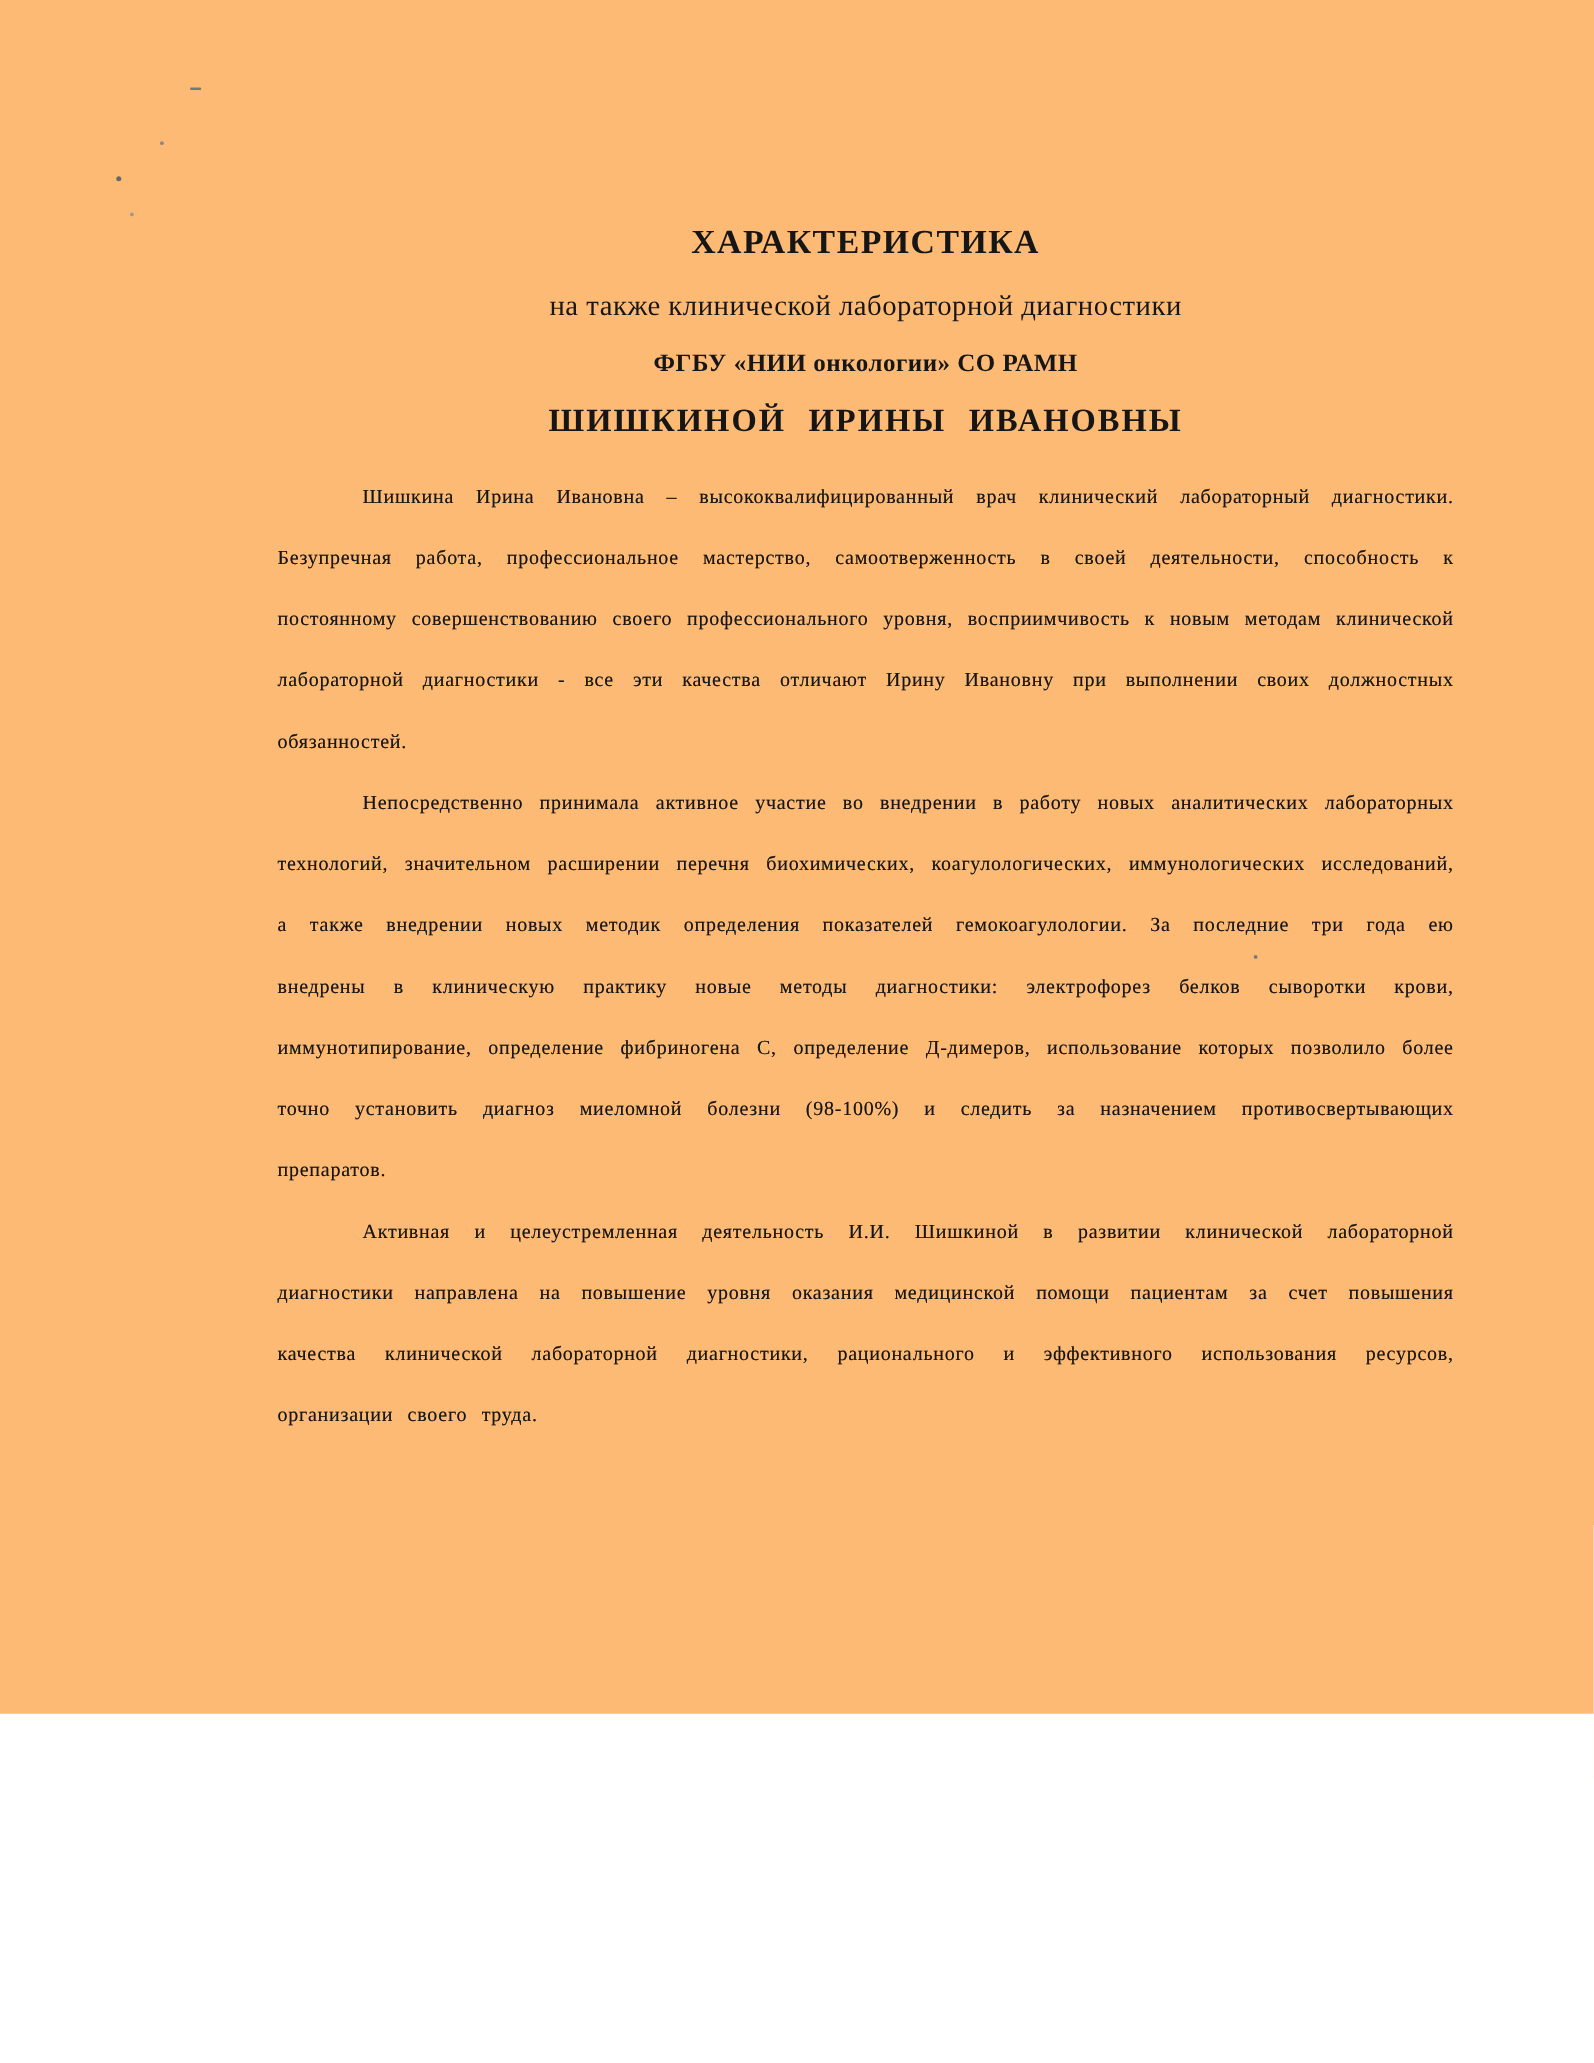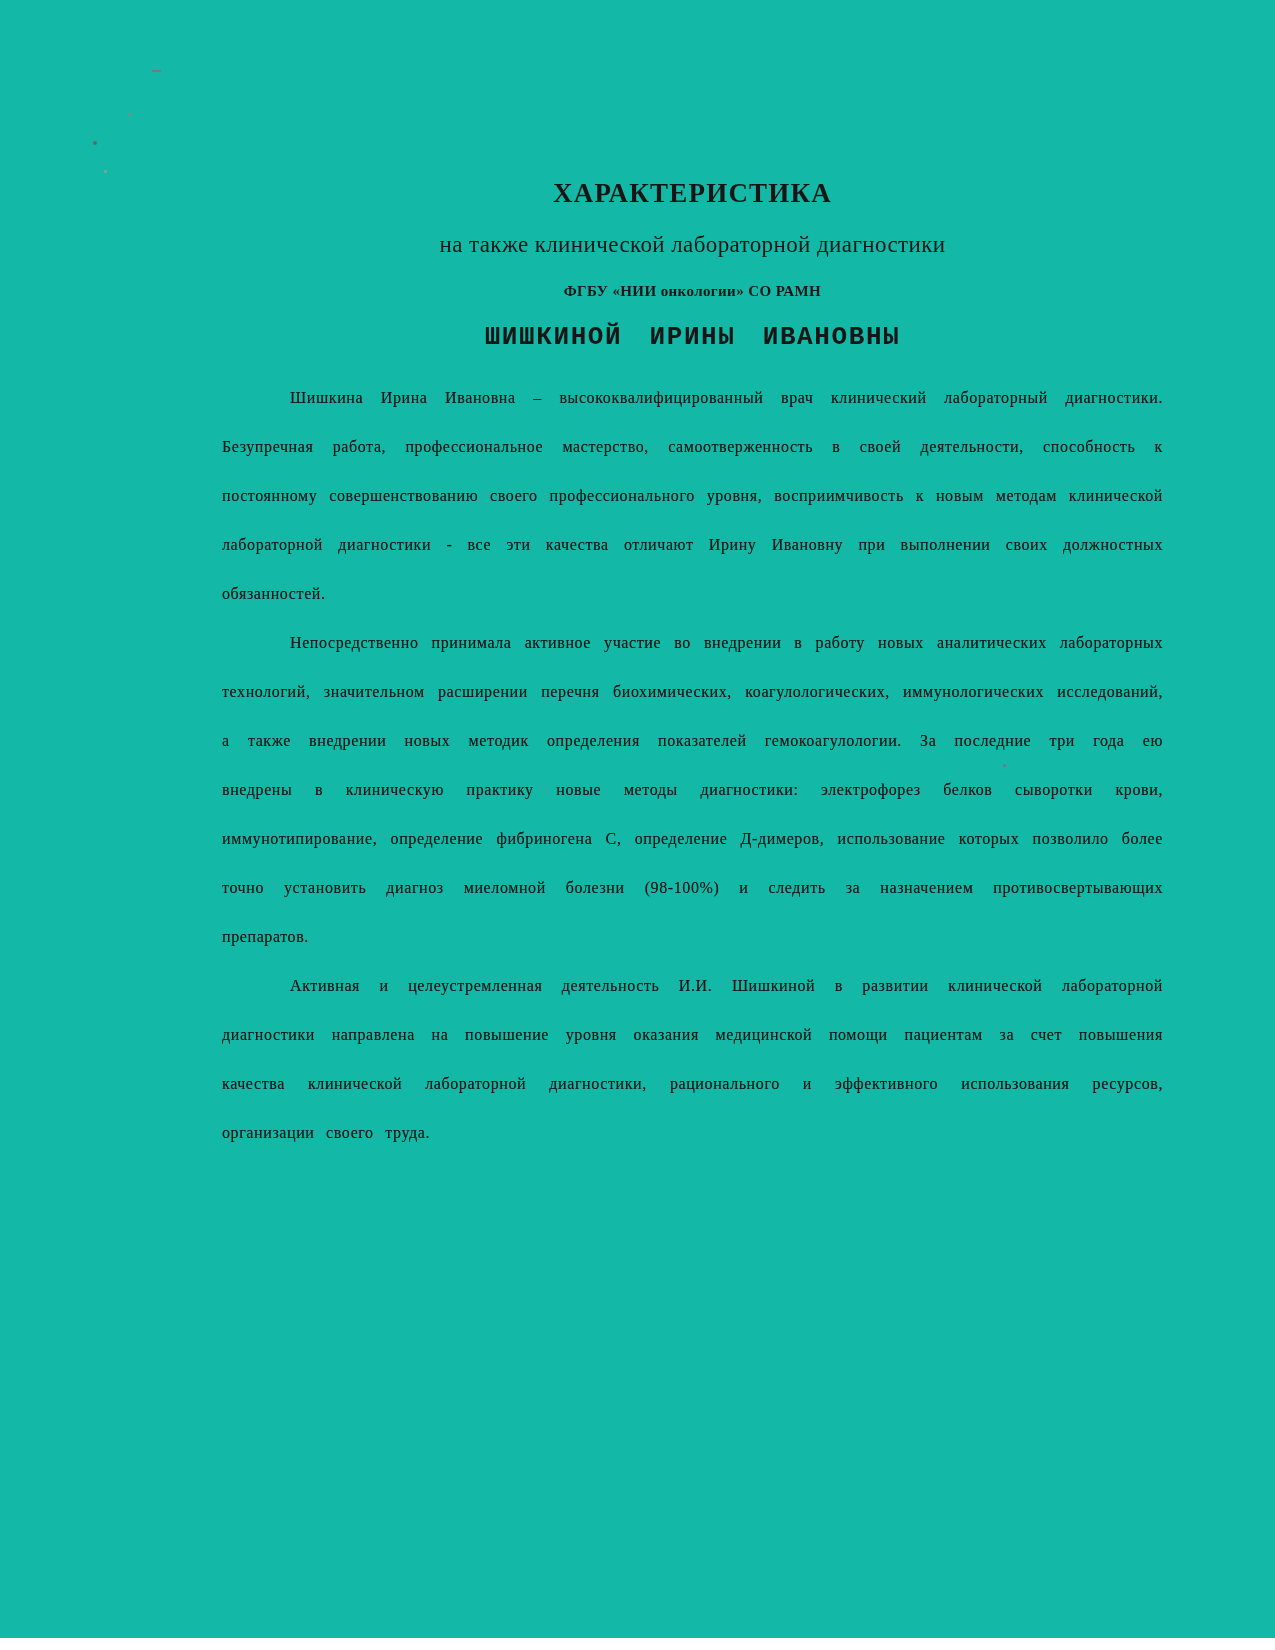--- a/index.html
+++ b/index.html
@@ -9,56 +9,55 @@
     background: #ffffff;
     overflow: hidden;
   }
   body {
     font-family: "Liberation Serif", "DejaVu Serif", serif;
     color: #161616;
   }
   .page {
     position: relative;
     width: 1275px;
-    height: 1638px;
-    background: #14b8a6;
+    height: 1371px;
+    background: #fdba74;
     padding: 176px 112px 0 222px;
   }
   .doc-title {
     text-align: center;
     font-weight: bold;
     font-size: 27px;
     line-height: 34px;
     letter-spacing: 1.2px;
     margin-bottom: 20px;
   }
   .doc-sub1 {
     text-align: center;
     font-size: 23px;
     line-height: 30px;
     letter-spacing: 0.4px;
     margin-bottom: 16px;
   }
   .doc-sub2 {
     text-align: center;
-    font-size: 15px;
+    font-size: 20px;
     font-weight: bold;
     line-height: 30px;
     letter-spacing: 0.4px;
     margin-bottom: 15px;
   }
   .doc-sub3 {
     text-align: center;
     font-size: 26px;
     font-weight: bold;
     line-height: 32px;
     letter-spacing: 1.6px;
     word-spacing: 10px;
     margin-bottom: 20px;
-    font-family: Liberation Mono, monospace;
   }
   .body-par {
     font-size: 16px;
     line-height: 49px;
     text-align: justify;
     text-align-last: left;
     text-indent: 68px;
     letter-spacing: 0.6px;
     word-spacing: 7px;
     text-shadow: 0 0 0.4px rgba(20,20,20,0.55);

